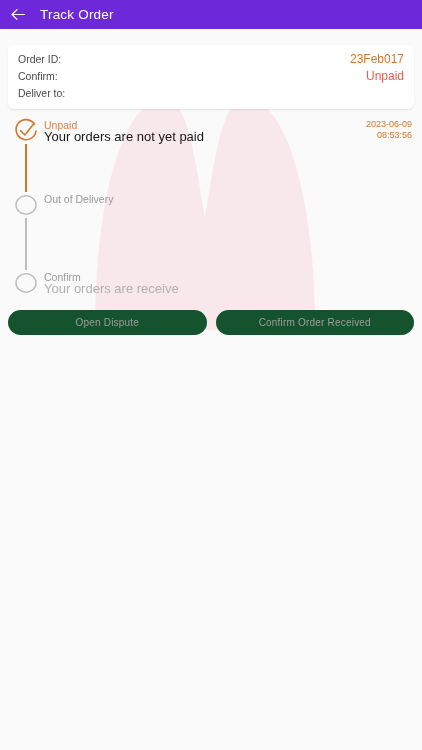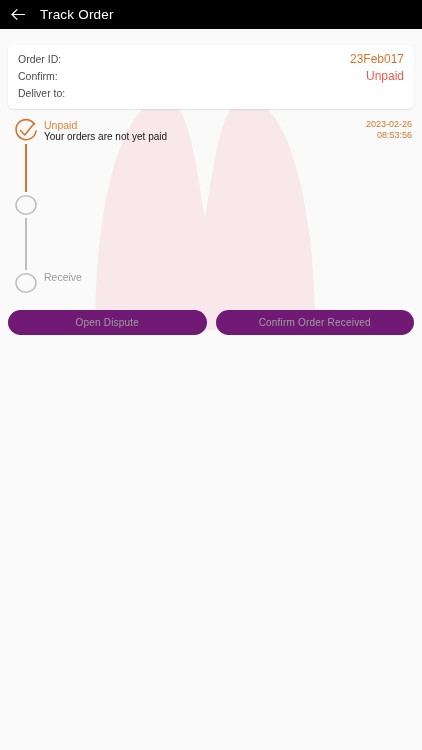--- a/index.html
+++ b/index.html
@@ -27,21 +27,21 @@
     height: 240px;
     pointer-events: none;
     z-index: 0;
   }
 
   
   #appbar {
     position: relative;
     z-index: 3;
     height: 29px;
-    background: #000000;
+    background: #6d28d9;
     display: flex;
     align-items: center;
     padding: 0 10px;
     gap: 14px;
   }
   #back-btn {
     width: 16px;
     height: 16px;
     flex: 0 0 auto;
     display: flex;
@@ -123,21 +123,21 @@
   .tl-body {
     flex: 1 1 auto;
     padding-left: 4px;
     padding-top: 1px;
   }
   .tl-title {
     font-size: 10.5px;
     line-height: 12px;
   }
   .tl-desc {
-    font-size: 10px;
+    font-size: 13px;
     line-height: 11px;
     margin-top: 0px;
   }
   .tl-title-active  { color: #e2833c; }
   .tl-desc-active   { color: #161616; }
   .tl-title-pending { color: #9a9a9a; }
   .tl-desc-pending  { color: #b0b0b0; }
 
   .tl-time {
     flex: 0 0 auto;
@@ -156,21 +156,21 @@
   #actions {
     display: flex;
     gap: 9px;
     padding: 14px 8px 0 8px;
   }
   .action-btn {
     flex: 1 1 0;
     height: 25px;
     border: none;
     border-radius: 13px;
-    background: #701a75;
+    background: #14532d;
     color: #9e9e9e;
     font-family: "Liberation Sans", sans-serif;
     font-size: 10px;
     letter-spacing: .2px;
     cursor: default;
     display: flex;
     align-items: center;
     justify-content: center;
   }
 </style>
@@ -218,55 +218,57 @@
         <svg width="26" height="26" viewBox="0 0 26 26">
           <path d="M21.5 6.2 A 10 10 0 1 0 23 13" stroke="#d4762a" stroke-width="1.6" fill="none" stroke-linecap="round"></path>
           <path d="M7.5 12.5 L11.8 17 L21 5.5" stroke="#d4762a" stroke-width="1.6" fill="none" stroke-linecap="round" stroke-linejoin="round"></path>
         </svg>
       </div>
       <div class="tl-body">
         <div class="tl-title tl-title-active">Unpaid</div>
         <div class="tl-desc tl-desc-active">Your orders are not yet paid</div>
       </div>
       <div class="tl-time">
-        <div>2023-02-26</div>
+        <div>2023-06-09</div>
         <div>08:53:56</div>
       </div>
     </div>
 
     <div class="tl-gap-done">
       <div class="tl-connector tl-conn-done"></div>
     </div>
 
     <div class="tl-step">
       <div class="tl-marker">
         <svg width="26" height="26" viewBox="0 0 26 26">
           <ellipse cx="13" cy="13" rx="10" ry="9.2" stroke="#bdbdbd" stroke-width="1.5" fill="none"></ellipse>
         </svg>
       </div>
       <div class="tl-body">
+        <div class="tl-title tl-title-pending">Out of Delivery</div>
       </div>
       <div class="tl-time">
         <div></div>
         <div></div>
       </div>
     </div>
 
     <div class="tl-gap-pending">
       <div class="tl-connector tl-conn-pending"></div>
     </div>
 
     <div class="tl-step">
       <div class="tl-marker">
         <svg width="26" height="26" viewBox="0 0 26 26">
           <ellipse cx="13" cy="13" rx="10" ry="9.2" stroke="#bdbdbd" stroke-width="1.5" fill="none"></ellipse>
         </svg>
       </div>
       <div class="tl-body">
-        <div class="tl-title tl-title-pending">Receive</div>
+        <div class="tl-title tl-title-pending">Confirm</div>
+        <div class="tl-desc tl-desc-pending">Your orders are receive</div>
       </div>
       <div class="tl-time">
         <div></div>
         <div></div>
       </div>
     </div>
 
   </div>
 
   <div id="actions">

